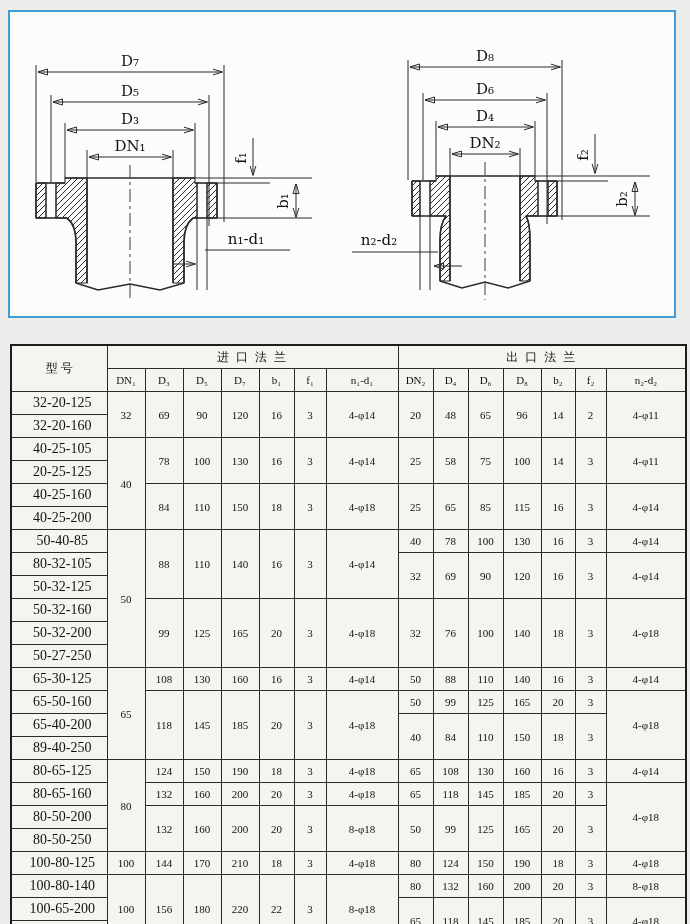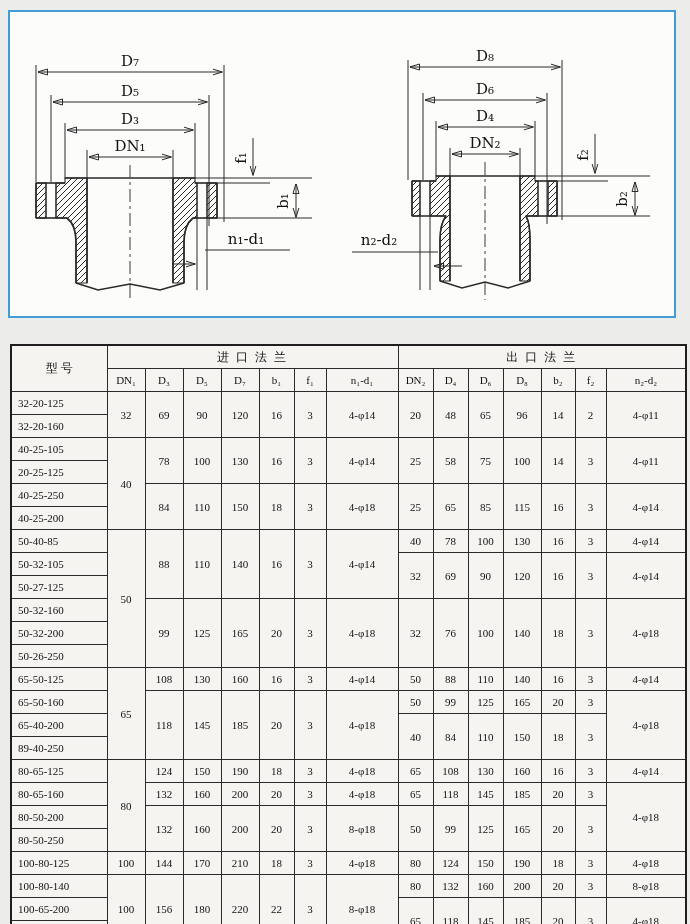--- a/index.html
+++ b/index.html
@@ -31,21 +31,21 @@
     font-size:11px;color:#111;
     border:2px solid #1e1e1e;background:#f5f4f1;
   }
   th,td{
     border:1px solid #2b2b2b;text-align:center;vertical-align:middle;
     padding:0;height:22px;overflow:hidden;font-weight:normal;
     white-space:nowrap;
   }
   thead th{font-size:12px;}
   thead th.sub{font-size:11px;}
-  td.model{text-align:left;padding-left:6px;font-size:11px;}
+  td.model{text-align:center;padding-left:6px;font-size:14px;}
   .grp{letter-spacing:2px;}
 </style>
 </head>
 <body>
 
 <div class="panel">
   <svg viewBox="0 0 664 304">
     <defs>
       <pattern id="hatchp" patternUnits="userSpaceOnUse" width="6" height="6">
         <path d="M-1,7 L7,-1" stroke="#2a2a2a" stroke-width="1"></path>
@@ -250,21 +250,21 @@
           <td rowspan="2">75</td>
           <td rowspan="2">100</td>
           <td rowspan="2">14</td>
           <td rowspan="2">3</td>
           <td rowspan="2">4-φ11</td>
         </tr>
         <tr>
           <td class="model">20-25-125</td>
         </tr>
         <tr>
-          <td class="model">40-25-250</td>
+          <td class="model">40-25-160</td>
           <td rowspan="2">84</td>
           <td rowspan="2">110</td>
           <td rowspan="2">150</td>
           <td rowspan="2">18</td>
           <td rowspan="2">3</td>
           <td rowspan="2">4-φ18</td>
           <td rowspan="2">25</td>
           <td rowspan="2">65</td>
           <td rowspan="2">85</td>
           <td rowspan="2">115</td>
@@ -286,31 +286,31 @@
           <td rowspan="3">4-φ14</td>
           <td>40</td>
           <td>78</td>
           <td>100</td>
           <td>130</td>
           <td>16</td>
           <td>3</td>
           <td>4-φ14</td>
         </tr>
         <tr>
-          <td class="model">50-32-105</td>
+          <td class="model">80-32-105</td>
           <td rowspan="2">32</td>
           <td rowspan="2">69</td>
           <td rowspan="2">90</td>
           <td rowspan="2">120</td>
           <td rowspan="2">16</td>
           <td rowspan="2">3</td>
           <td rowspan="2">4-φ14</td>
         </tr>
         <tr>
-          <td class="model">50-27-125</td>
+          <td class="model">50-32-125</td>
         </tr>
         <tr>
           <td class="model">50-32-160</td>
           <td rowspan="3">99</td>
           <td rowspan="3">125</td>
           <td rowspan="3">165</td>
           <td rowspan="3">20</td>
           <td rowspan="3">3</td>
           <td rowspan="3">4-φ18</td>
           <td rowspan="3">32</td>
@@ -318,24 +318,24 @@
           <td rowspan="3">100</td>
           <td rowspan="3">140</td>
           <td rowspan="3">18</td>
           <td rowspan="3">3</td>
           <td rowspan="3">4-φ18</td>
         </tr>
         <tr>
           <td class="model">50-32-200</td>
         </tr>
         <tr>
-          <td class="model">50-26-250</td>
-        </tr>
-        <tr>
-          <td class="model">65-50-125</td>
+          <td class="model">50-27-250</td>
+        </tr>
+        <tr>
+          <td class="model">65-30-125</td>
           <td rowspan="4">65</td>
           <td>108</td>
           <td>130</td>
           <td>160</td>
           <td>16</td>
           <td>3</td>
           <td>4-φ14</td>
           <td>50</td>
           <td>88</td>
           <td>110</td>

